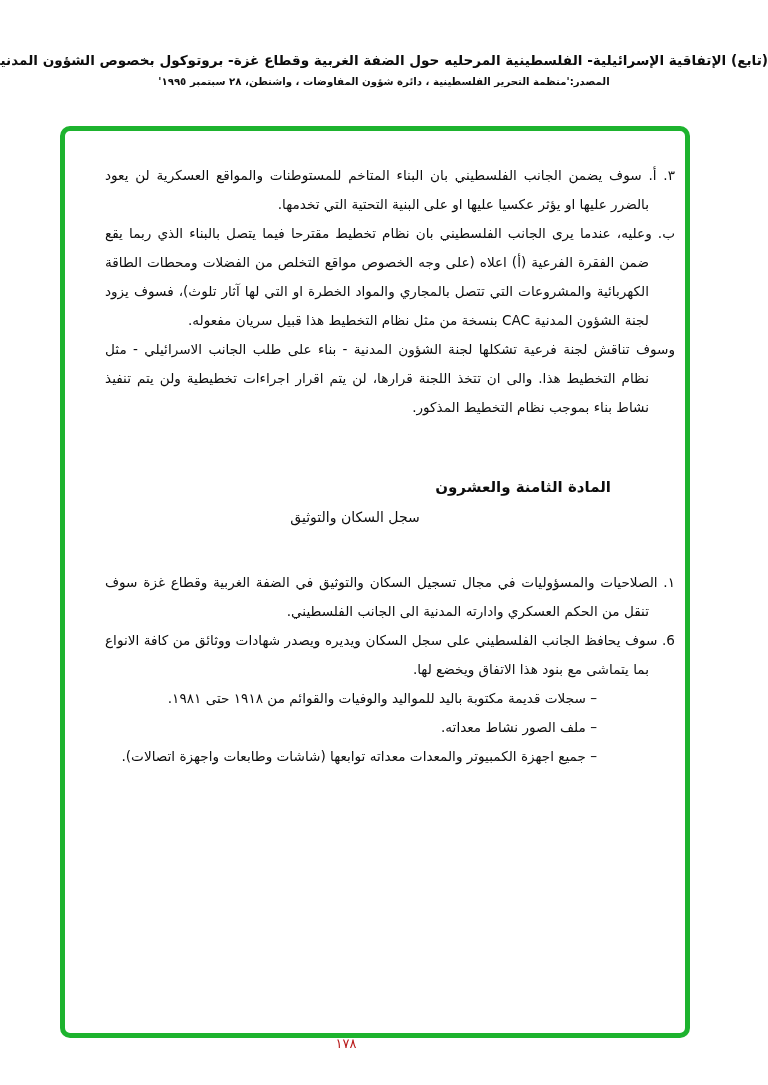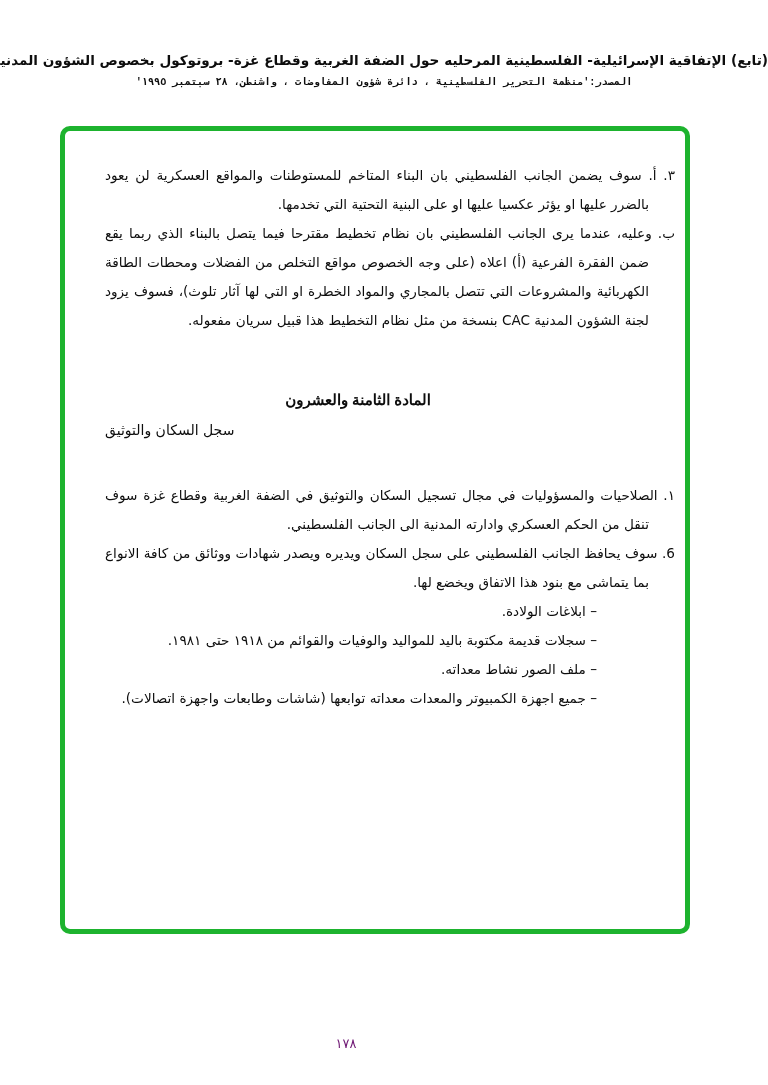--- a/index.html
+++ b/index.html
@@ -28,30 +28,29 @@
   .page-header .title {
     font-weight: bold;
     font-size: 13.6px;
     letter-spacing: 0;
     white-space: nowrap;
   }
   .page-header .source {
     font-weight: bold;
     font-size: 10.2px;
     margin-top: 8px;
-    font-family: Liberation Mono, monospace;
   }
 
   
   .doc-frame {
     position: absolute;
     left: 60px;
     top: 126px;
     width: 630px;
-    height: 808px;
+    height: 912px;
     box-sizing: border-box;
     border: 5px solid #1db32e;
     border-radius: 10px;
     background: #ffffff;
   }
   .doc-content {
     position: absolute;
     top: 0; right: 0; bottom: 0; left: 0;
     padding: 30px 10px 10px 40px;
     direction: rtl;
@@ -60,29 +59,28 @@
     line-height: 29px;
     overflow: hidden;
   }
   .para {
     margin: 0;
     padding-right: 26px;
     text-indent: -26px;
   }
   .article-heading {
     margin: 50px 64px 0 0;
-    text-align: center;
+    text-align: right;
     font-weight: bold;
     font-size: 15px;
     line-height: 30px;
-    font-family: Liberation Serif, serif;
   }
   .article-subtitle {
     margin: 0 70px 0 0;
-    text-align: left;
+    text-align: center;
     font-size: 14px;
     line-height: 30px;
   }
   .items-block {
     margin-top: 36px;
   }
   .bullet-list {
     margin: 0;
   }
   .bullet-line {
@@ -92,51 +90,51 @@
   }
 
   
   .page-number {
     position: absolute;
     top: 1036px;
     left: 346px;
     transform: translateX(-50%);
     direction: rtl;
     font-size: 13px;
-    color: #701a75;
+    color: #b91c1c;
   }
 </style>
 </head>
 <body>
 
 <div class="page-header">
   <div class="title">(تابع) الإتفاقية الإسرائيلية- الفلسطينية المرحليه حول الضفة الغربية وقطاع غزة- بروتوكول بخصوص الشؤون المدنية</div>
   <div class="source">المصدر:'منظمة التحرير الفلسطينية ، دائرة شؤون المفاوضات ، واشنطن، ٢٨ سبتمبر ١٩٩٥'</div>
 </div>
 
 <div class="doc-frame" style="border-color: rgb(29, 179, 46);">
   <div class="doc-content">
 
     <p class="para">٣. أ. سوف يضمن الجانب الفلسطيني بان البناء المتاخم للمستوطنات والمواقع العسكرية لن يعود بالضرر عليها او يؤثر عكسيا عليها او على البنية التحتية التي تخدمها.</p>
 
     <p class="para">ب. وعليه، عندما يرى الجانب الفلسطيني بان نظام تخطيط مقترحا فيما يتصل بالبناء الذي ربما يقع ضمن الفقرة الفرعية (أ) اعلاه (على وجه الخصوص مواقع التخلص من الفضلات ومحطات الطاقة الكهربائية والمشروعات التي تتصل بالمجاري والمواد الخطرة او التي لها آثار تلوث)، فسوف يزود لجنة الشؤون المدنية CAC بنسخة من مثل نظام التخطيط هذا قبيل سريان مفعوله.</p>
 
+    <p class="para">وسوف تناقش لجنة فرعية تشكلها لجنة الشؤون المدنية - بناء على طلب الجانب الاسرائيلي - مثل نظام التخطيط هذا. والى ان تتخذ اللجنة قرارها، لن يتم اقرار اجراءات تخطيطية ولن يتم تنفيذ نشاط بناء بموجب نظام التخطيط المذكور.</p>
 
     <div class="article-heading">المادة الثامنة والعشرون</div>
 
     <div class="article-subtitle">سجل السكان والتوثيق</div>
 
     <div class="items-block">
       <p class="para">١. الصلاحيات والمسؤوليات في مجال تسجيل السكان والتوثيق في الضفة الغربية وقطاع غزة سوف تنقل من الحكم العسكري وادارته المدنية الى الجانب الفلسطيني.</p>
 
       <p class="para">6. سوف يحافظ الجانب الفلسطيني على سجل السكان ويديره ويصدر شهادات ووثائق من كافة الانواع بما يتماشى مع بنود هذا الاتفاق ويخضع لها.</p>
 
 
       <div class="bullet-list">
-        <p class="bullet-line">– ابلاغات الولادة.</p>
         <p class="bullet-line">– سجلات قديمة مكتوبة باليد للمواليد والوفيات والقوائم من ١٩١٨ حتى ١٩٨١.</p>
         <p class="bullet-line">– ملف الصور نشاط معداته.</p>
         <p class="bullet-line">– جميع اجهزة الكمبيوتر والمعدات معداته توابعها (شاشات وطابعات واجهزة اتصالات).</p>
       </div>
     </div>
 
   </div>
 </div>
 
 <div class="page-number">١٧٨</div>

